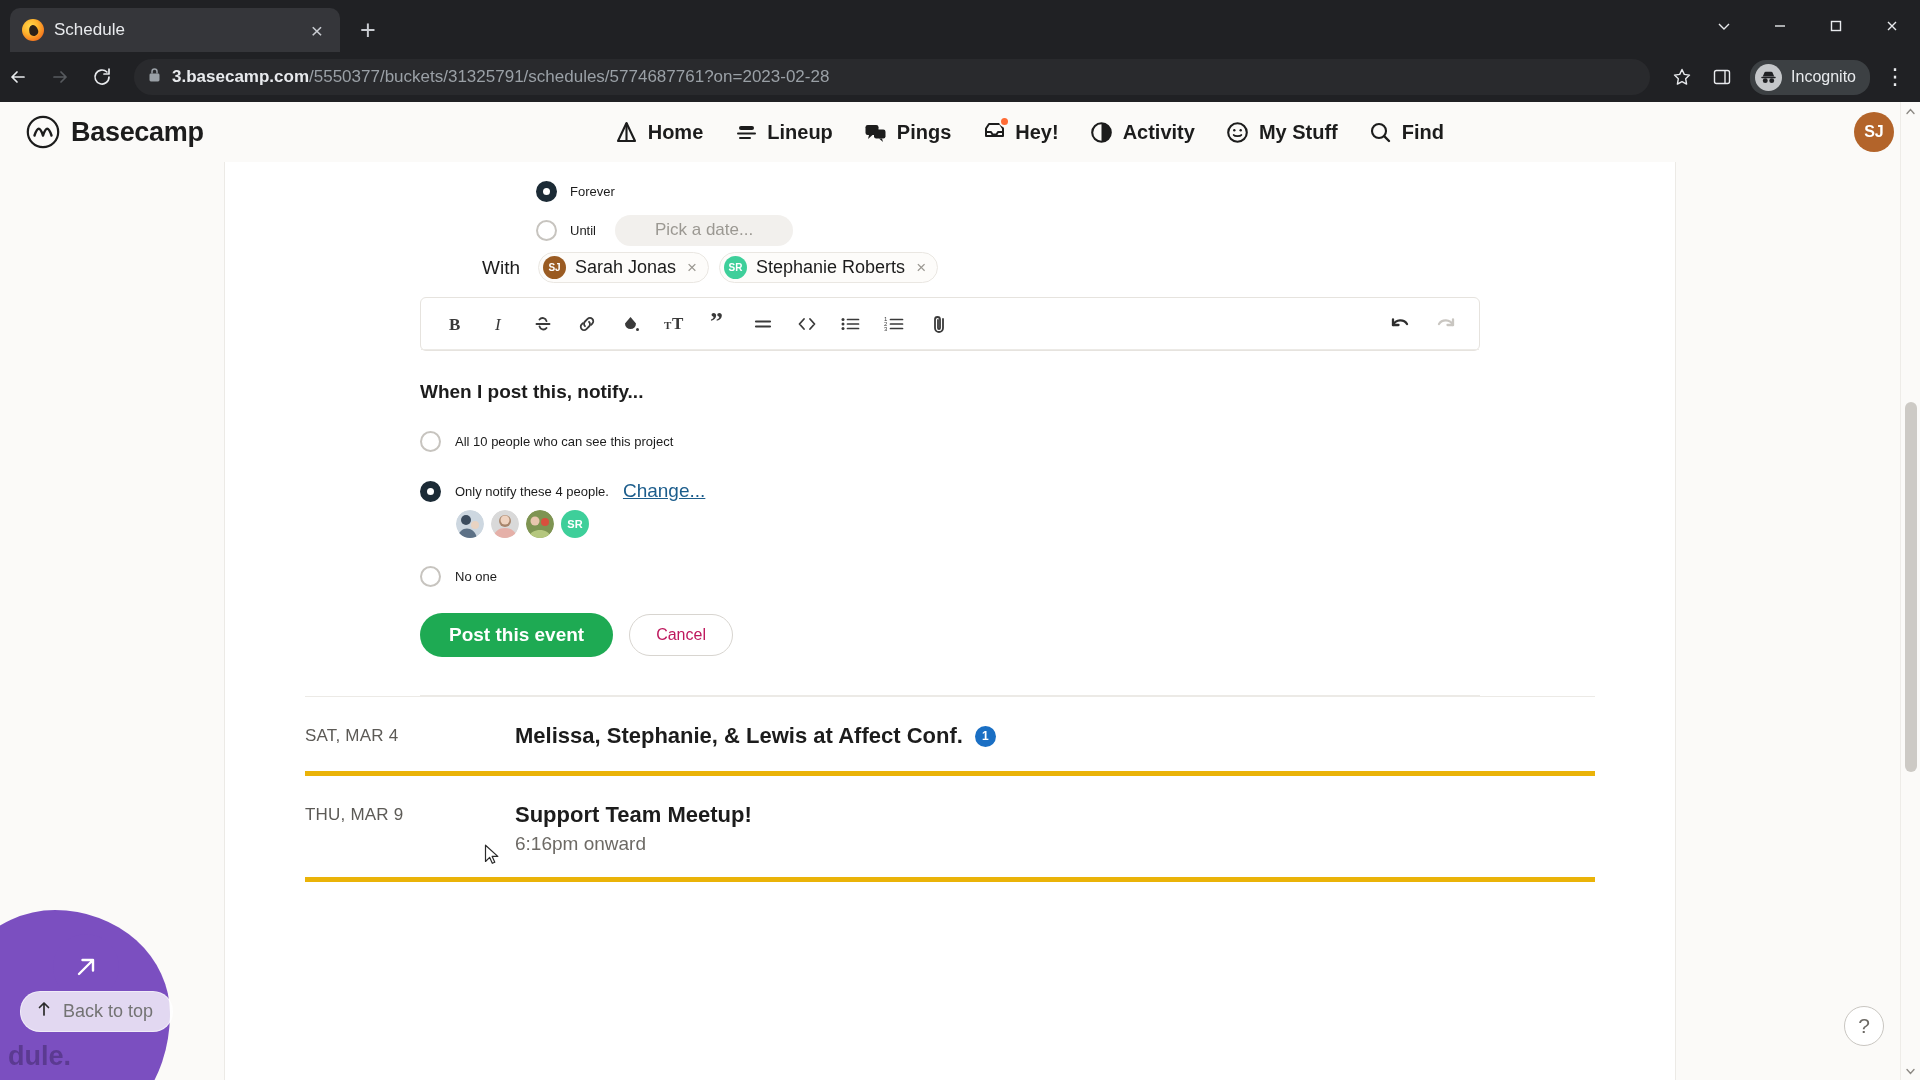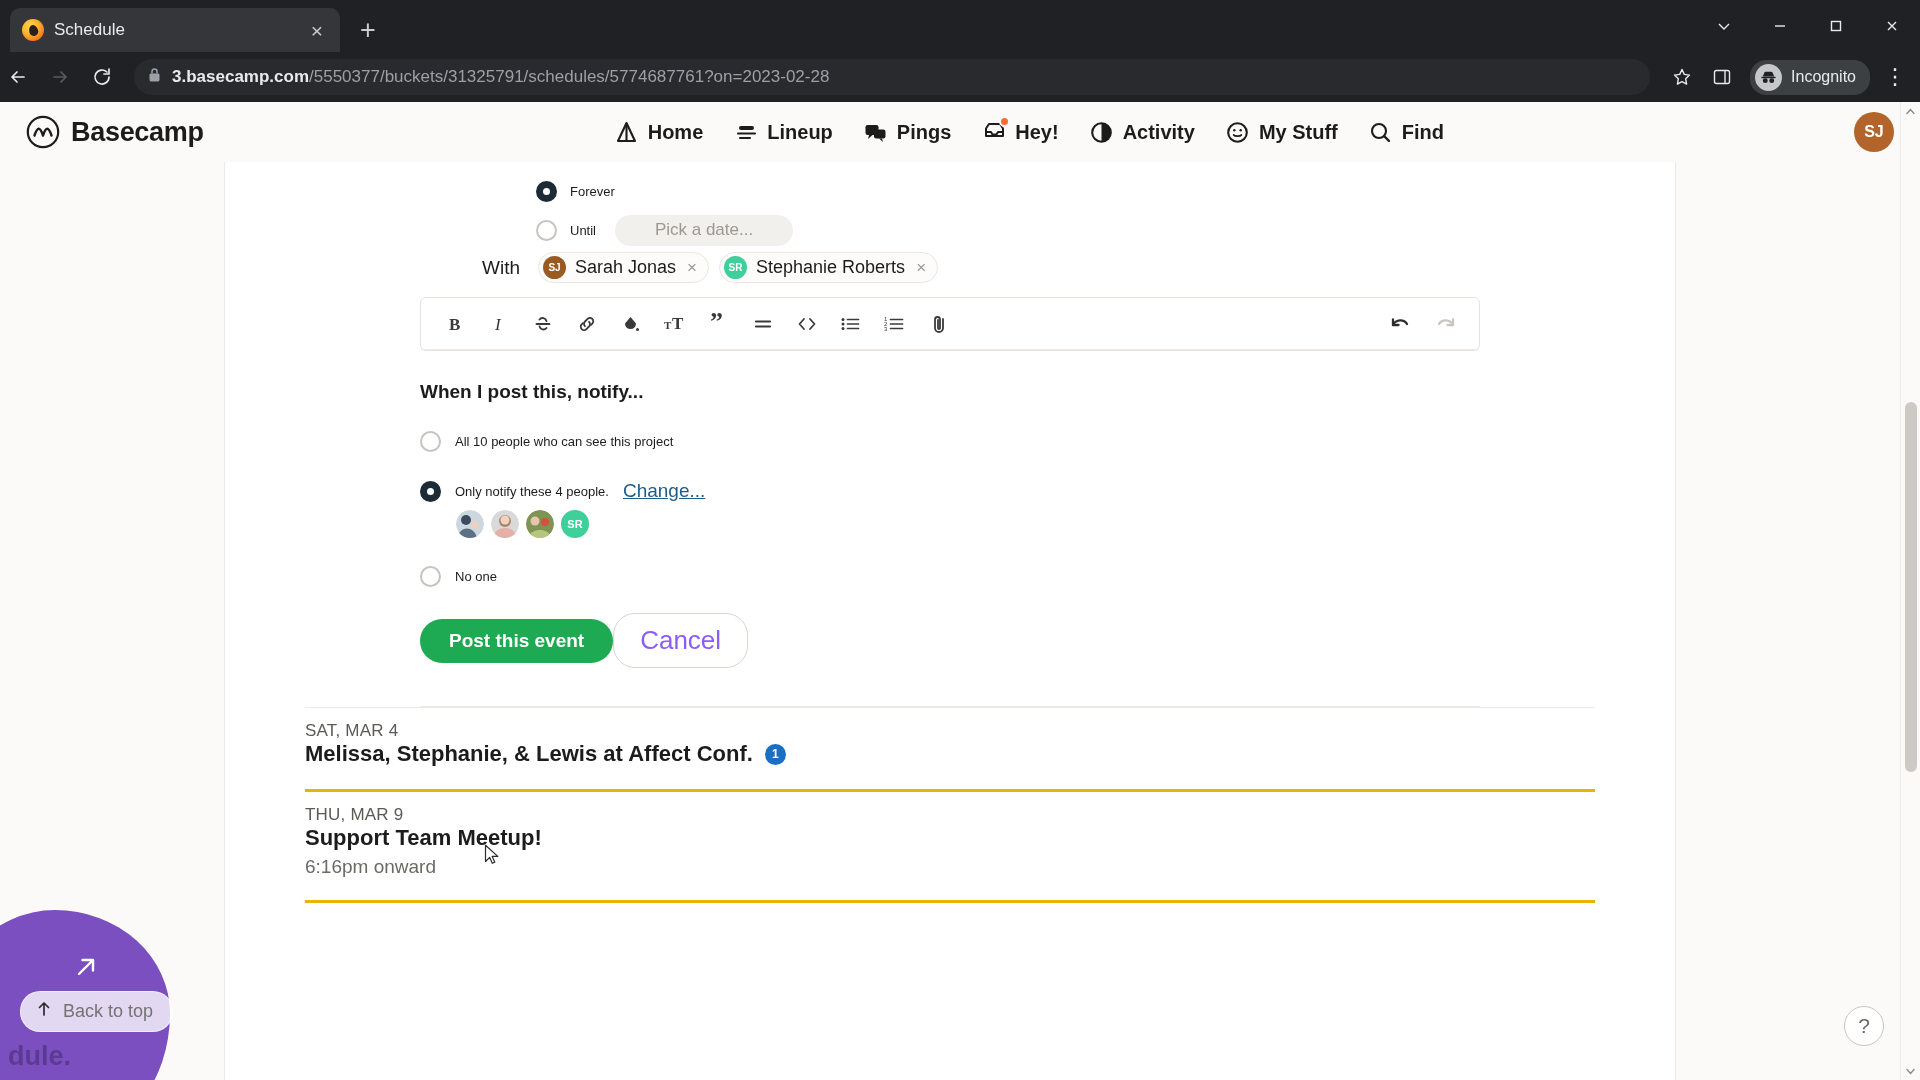--- a/index.html
+++ b/index.html
@@ -166,37 +166,37 @@
   .notify-title { font-size: 19px; font-weight: 700; color:#1c1c1c; margin-top: 30px; }
   .notify-opt { display:flex; align-items:center; gap: 14px; margin-top: 28px; }
   .notify-link { color:#1c5d8c; text-decoration: underline; cursor: pointer; font-size:19px; }
   .notify-avs { display:flex; gap: 7px; padding-left: 36px; margin-top: 8px; }
   .n-av { width: 28px; height: 28px; border-radius: 50%; flex:0 0 auto; overflow:hidden; }
   .n-av.init {
     background:#3ecf9a; color:#fff; font-size: 11px; font-weight:700;
     display:flex; align-items:center; justify-content:center;
   }
 
-  .actions { display:flex; align-items:center; margin-top: 26px; }
+  .actions { display:flex; align-items:center; gap: 16px; margin-top: 26px; }
   .btn-post {
     background:#1eaa53; color:#fff; font-size: 19px; font-weight: 700;
     border: none; border-radius: 22px; padding: 11px 29px; cursor:pointer;
     font-family: "Liberation Sans", sans-serif;
   }
   .btn-cancel {
-    background:#fff; color:#8b5cf6; font-size: 26px; border: 1px solid #d8d5d0;
+    background:#fff; color:#be185d; font-size: 16px; border: 1px solid #d8d5d0;
     border-radius: 22px; padding: 11px 26px; cursor:pointer;
     font-family: "Liberation Sans", sans-serif;
   }
 
   .form-divider { border-top: 1px solid #eceae6; margin-top: 38px; }
 
   
   .ev-list { width: 1290px; margin: 0 auto; }
-  .ev-row { display:flex; padding: 10px 0 22px 0; border-bottom: 3px solid #eab308; flex-direction: column; }
+  .ev-row { display:flex; padding: 26px 0 22px 0; border-bottom: 5px solid #eab308; }
   .ev-row:first-child { border-top: 1px solid #eceae6; }
   .ev-date { width: 210px; font-size: 17px; color:#5c5a56; letter-spacing:.2px; padding-top:3px; }
   .ev-body { flex: 1; }
   .ev-title { font-size: 22px; font-weight: 700; color:#1c1c1c; display:flex; align-items:center; gap: 12px; cursor:pointer; }
   .ev-badge {
     background:#1a6fc4; color:#fff; font-size: 12px; font-weight:700; border-radius: 50%;
     width: 21px; height: 21px; display:flex; align-items:center; justify-content:center;
   }
   .ev-sub { font-size: 19px; color:#6d6a65; margin-top: 5px; }
 

